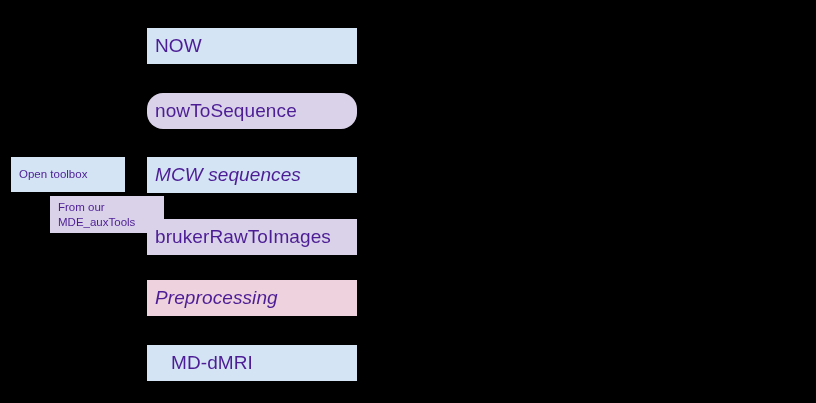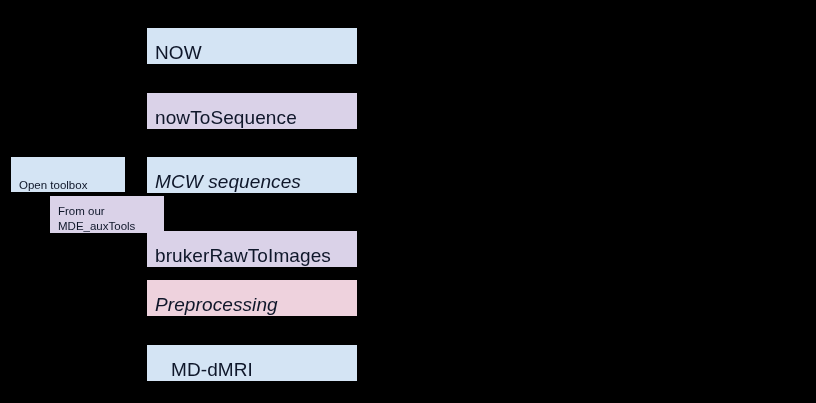--- a/index.html
+++ b/index.html
@@ -22,22 +22,22 @@
     top: 0;
     width: 816px;
     height: 403px;
     background: #000000;
   }
 
   .node {
     position: absolute;
     box-sizing: border-box;
     display: flex;
-    align-items: flex-end;
-    color: #0f172a;
+    align-items: center;
+    color: #4c1d95;
     white-space: pre;
     line-height: 1.15;
   }
 
   
   .pipeline-box {
     left: 147px;
     width: 210px;
     height: 36px;
     padding-left: 8px;
@@ -45,21 +45,21 @@
     letter-spacing: 0.1px;
   }
 
   .pipeline-box.italic {
     font-style: italic;
   }
 
   .box-now        { top: 28px; }
   .box-seq        { top: 93px; }
   .box-mcw        { top: 157px; font-style: italic; }
-  .box-bruker     { top: 231px; }
+  .box-bruker     { top: 219px; }
   .box-preproc    { top: 280px; }
   .box-mddmri     { top: 345px; }
 
   
   .legend-box {
     left: 11px;
     width: 114px;
     padding-left: 8px;
     padding-right: 5px;
     font-size: 11.5px;
@@ -88,21 +88,21 @@
 
   <div class="node legend-box legend-aux" style="background-color: rgb(218, 210, 232); margin-left: 39px;">
     <span>From our
 MDE_auxTools</span>
   </div>
 
   <div class="node pipeline-box box-now" style="background-color: rgb(212, 228, 244);">
     <span>NOW</span>
   </div>
 
-  <div class="node pipeline-box box-seq" style="background-color: rgb(218, 210, 232);">
+  <div class="node pipeline-box box-seq" style="background-color: rgb(218, 210, 232); border-radius: 16px;">
     <span>nowToSequence</span>
   </div>
 
   <div class="node pipeline-box box-mcw" style="background-color: rgb(212, 228, 244);">
     <span>MCW sequences</span>
   </div>
 
   <div class="node pipeline-box box-bruker" style="background-color: rgb(218, 210, 232);">
     <span>brukerRawToImages</span>
   </div>

